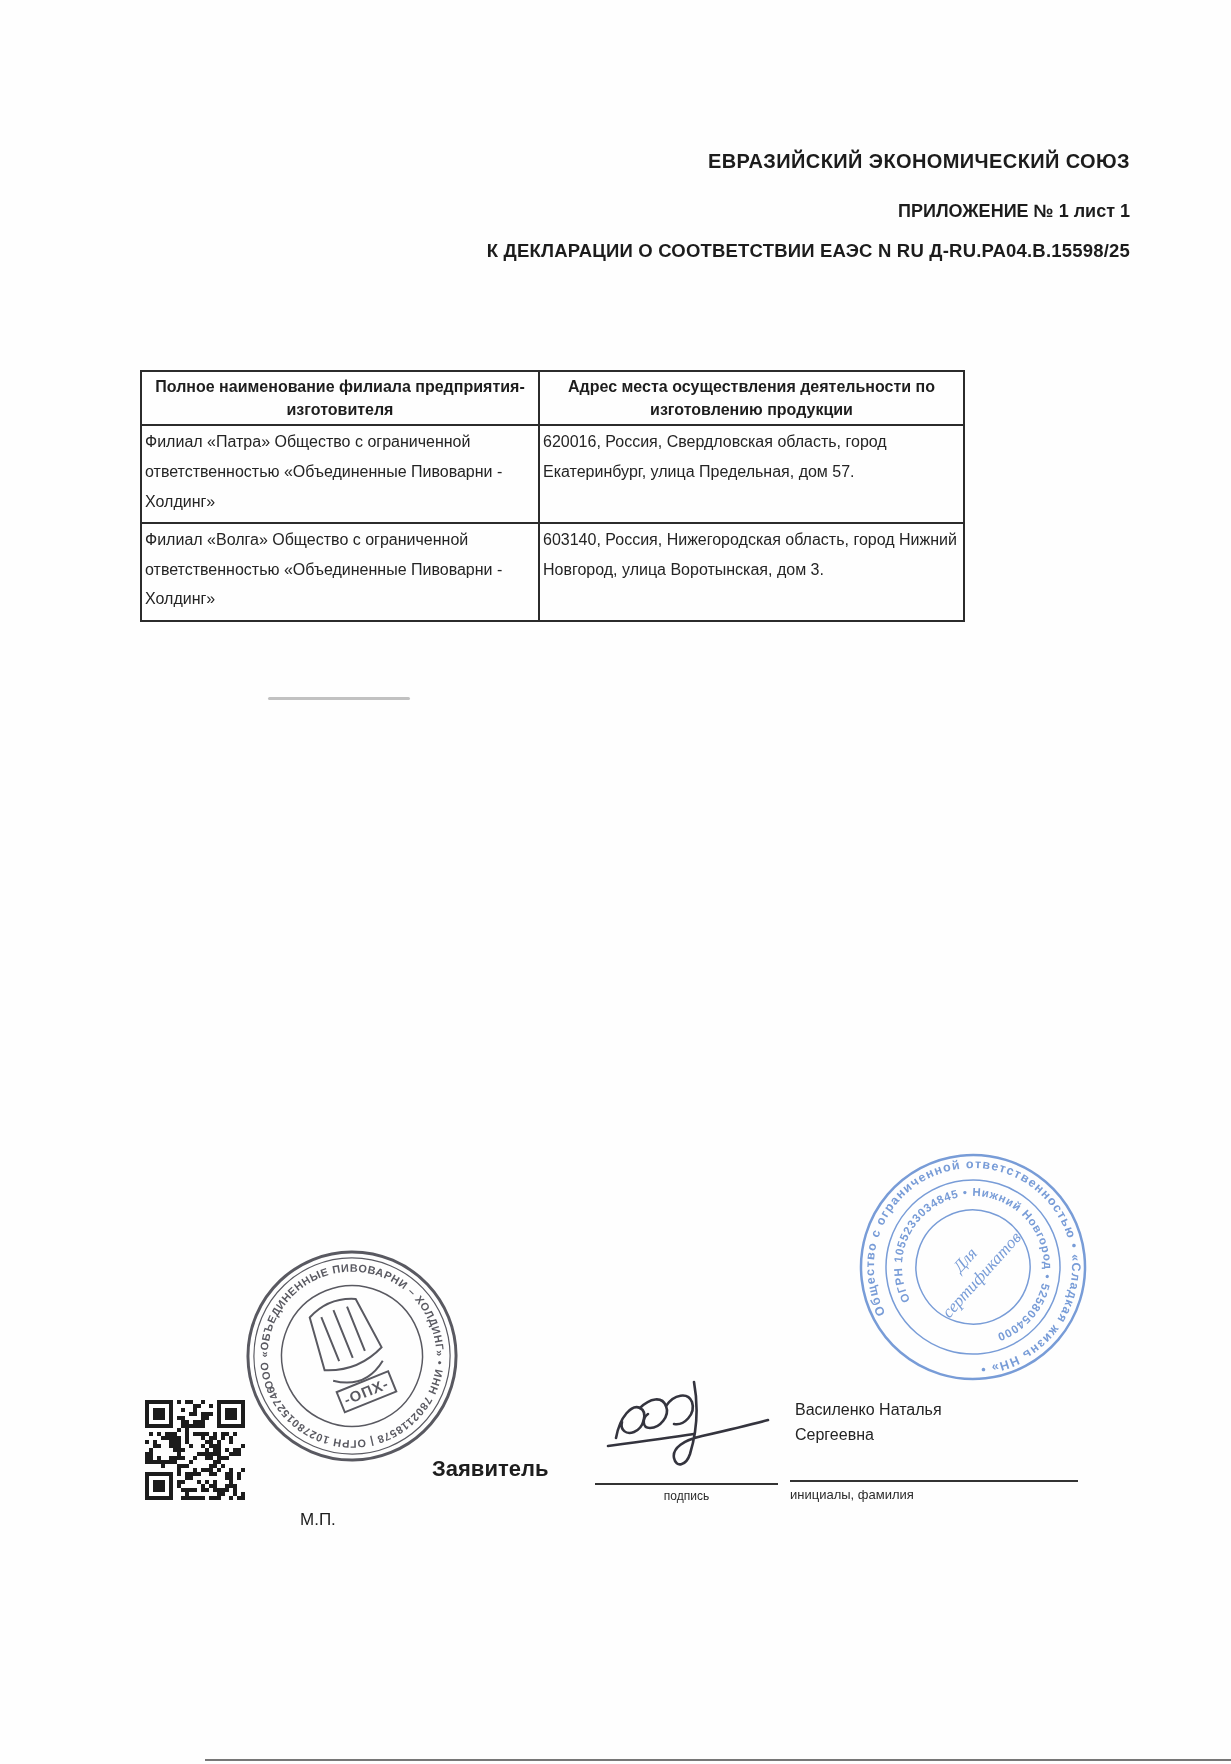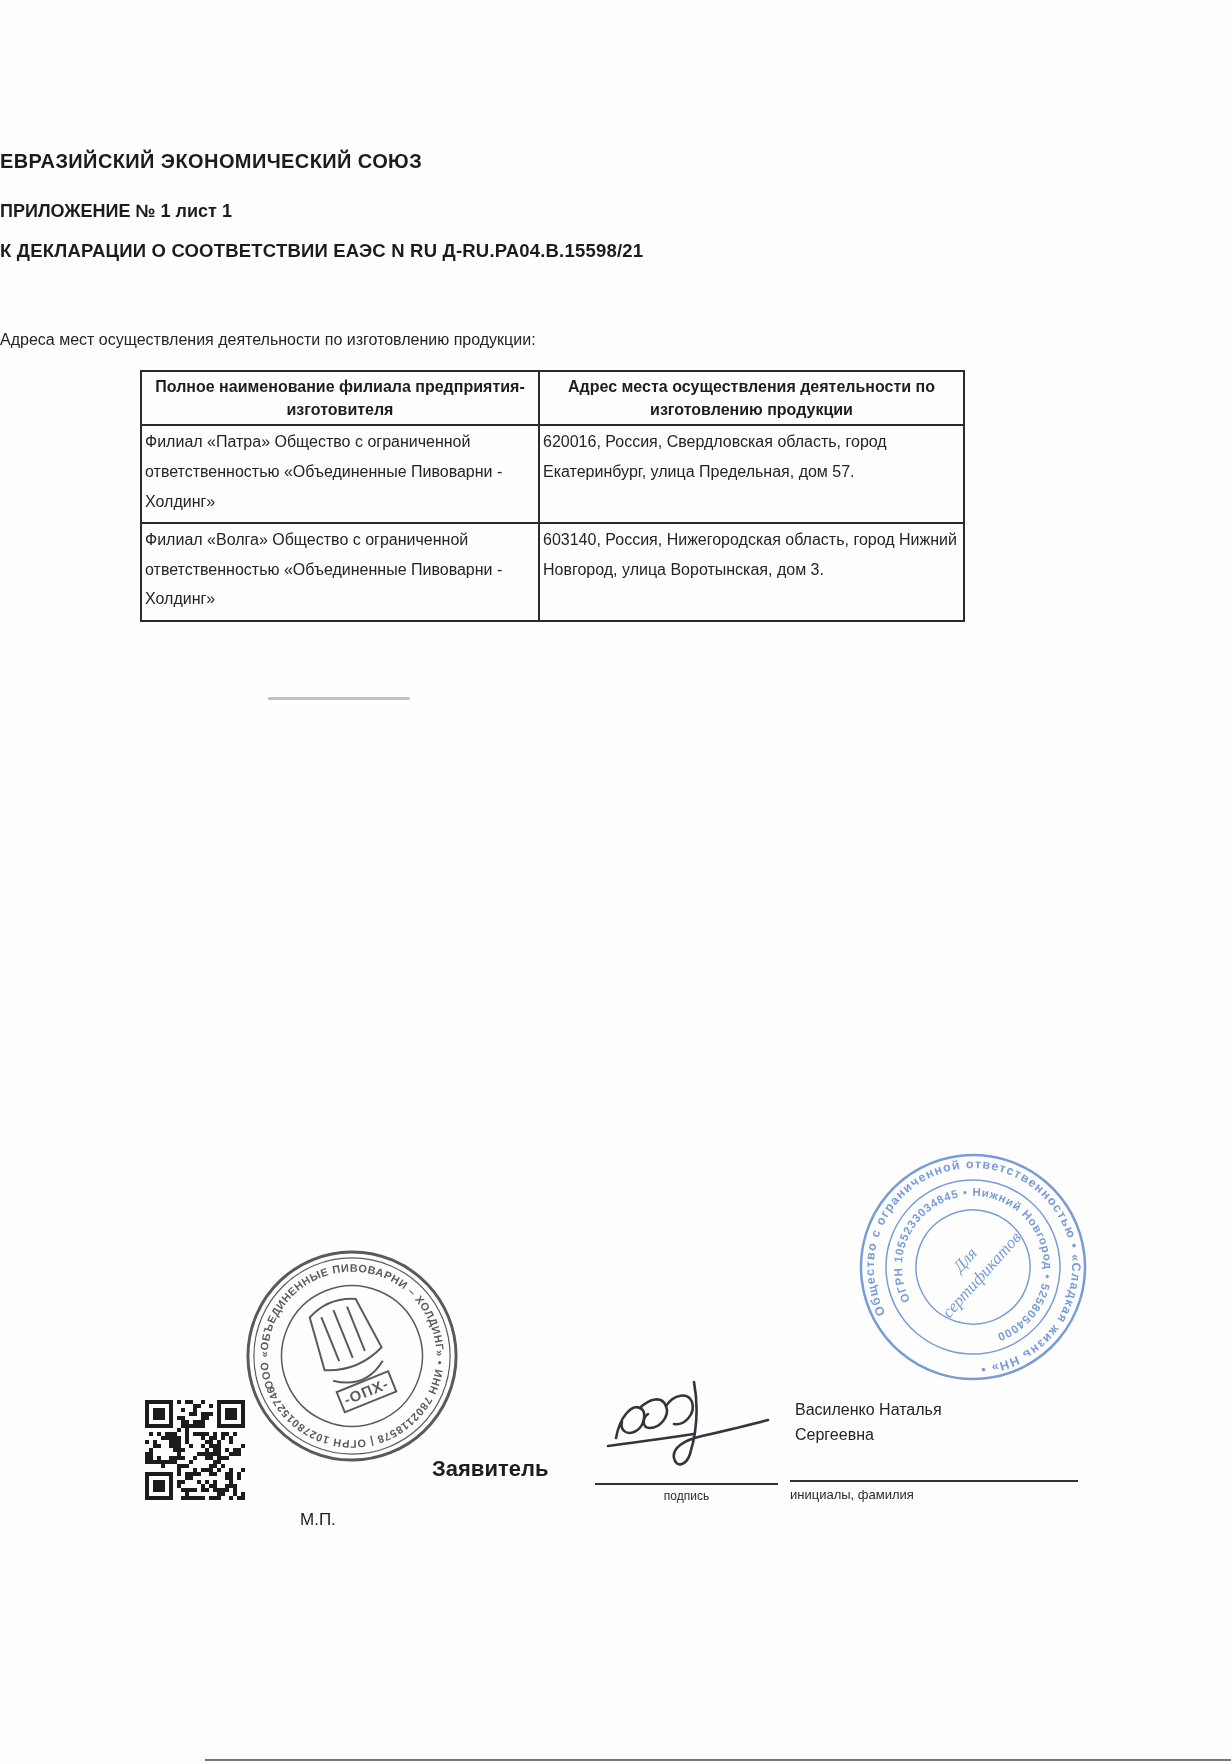--- a/index.html
+++ b/index.html
@@ -3,21 +3,21 @@
 <meta charset="utf-8">
 <style>
   * { margin:0; padding:0; box-sizing:border-box; }
   html,body { background:#d9d9d9; }
   body { font-family:"Liberation Sans", sans-serif; }
   .page {
     position:relative; width:1231px; height:1764px; margin:0 auto;
     background:#fefefe; color:#222; overflow:hidden;
   }
   
-  .center-line { position:absolute; left:0; width:1130px; text-align:left; }
+  .center-line { position:absolute; left:0; width:1130px; text-align:right; }
   .doc-title   { top:150px; font-size:20px; font-weight:bold; color:#1c1c1c; letter-spacing:.4px; }
   .doc-annex   { top:201px; font-size:18px; font-weight:bold; color:#1c1c1c; }
   .doc-decl    { top:240px; font-size:18.5px; font-weight:bold; color:#1c1c1c; letter-spacing:.2px; }
   .intro       { top:331px; font-size:16px; color:#242424; }
 
   .addr-table {
     position:absolute; top:370px; left:140px; width:823px;
     border-collapse:collapse; table-layout:fixed;
   }
   .addr-table th, .addr-table td { border:2px solid #2b2b2b; }
@@ -62,23 +62,22 @@
   .scan-artifact-bottom { position:absolute; left:205px; right:0; bottom:3px; height:2.5px;
     background:#4a4a4a; opacity:.75; }
 </style>
 </head>
 <body>
 
 <div class="page">
 
   <div class="center-line doc-title">ЕВРАЗИЙСКИЙ ЭКОНОМИЧЕСКИЙ СОЮЗ</div>
   <div class="center-line doc-annex">ПРИЛОЖЕНИЕ № 1 лист 1</div>
-  <div class="center-line doc-decl">К ДЕКЛАРАЦИИ О СООТВЕТСТВИИ ЕАЭС N RU Д-RU.РА04.В.15598/21</div>
-
-  <div class="center-line intro">Адреса мест осуществления деятельности по изготовлению продукции:</div>
+  <div class="center-line doc-decl">К ДЕКЛАРАЦИИ О СООТВЕТСТВИИ ЕАЭС N RU Д-RU.РА04.В.15598/25</div>
+
 
   <table class="addr-table">
     <colgroup>
         <col class="c1">
         <col class="c2">
       </colgroup>
     <thead>
       <tr>
         <th>Полное наименование филиала предприятия-изготовителя</th>
         <th>Адрес места осуществления деятельности по изготовлению продукции</th>

